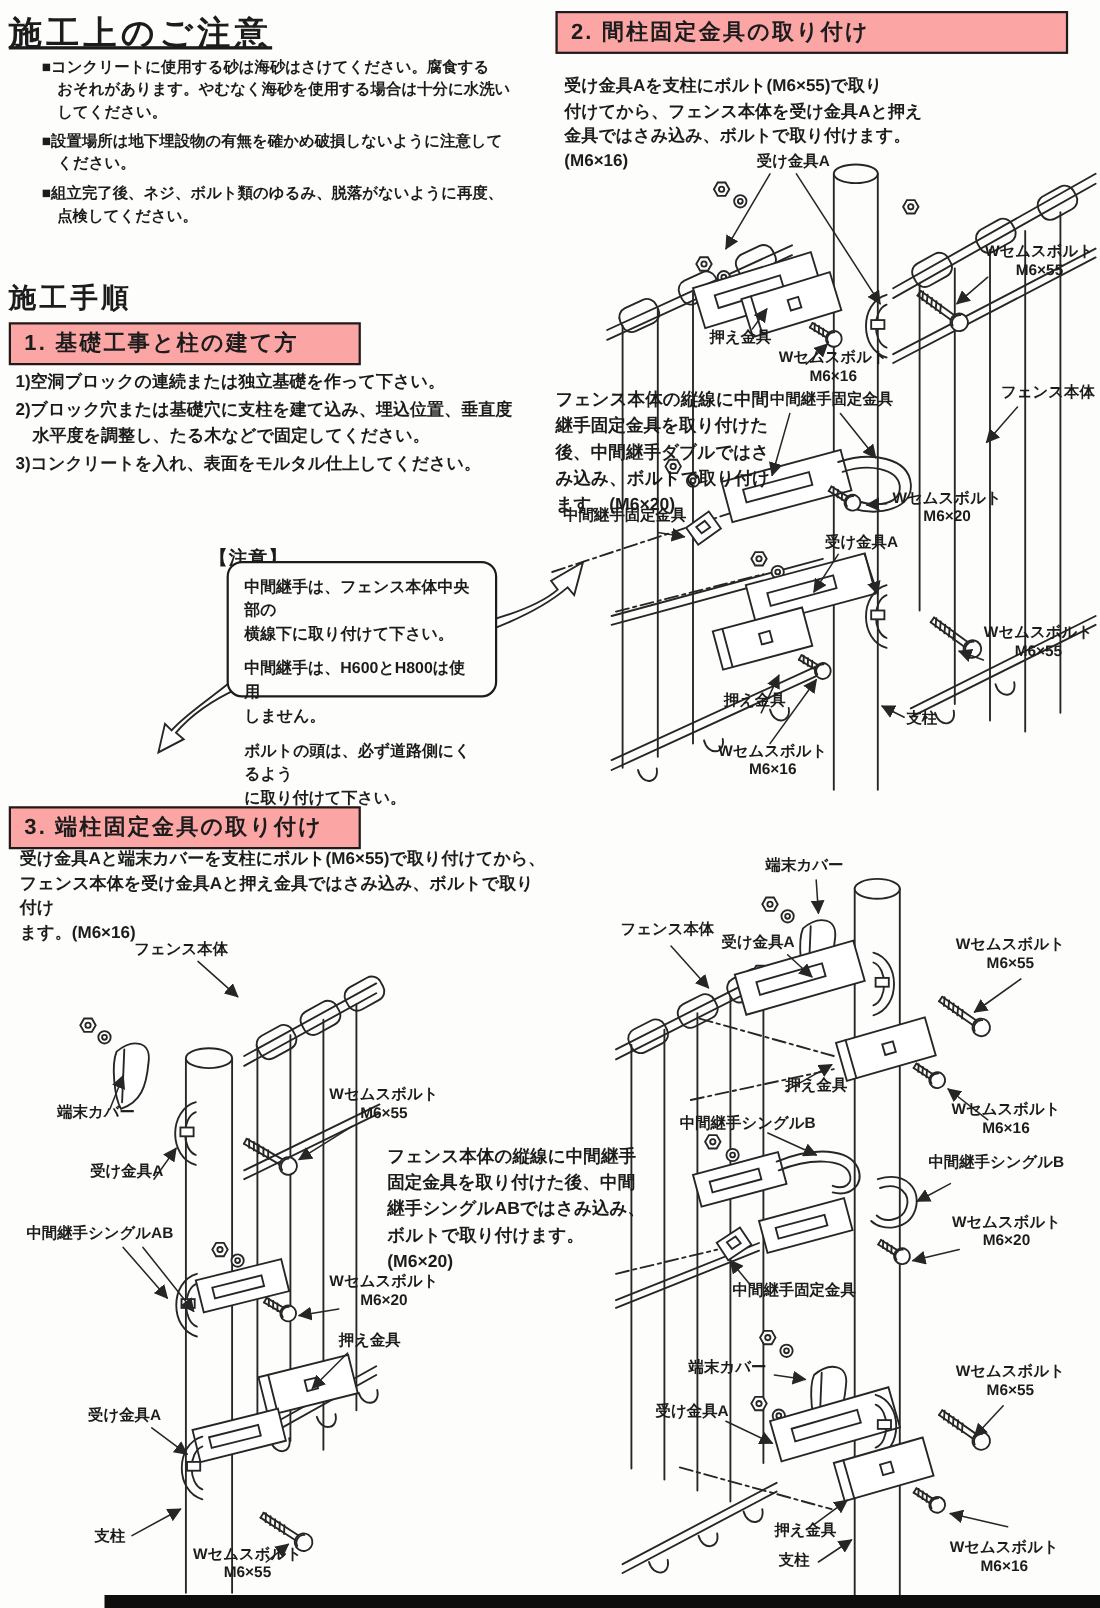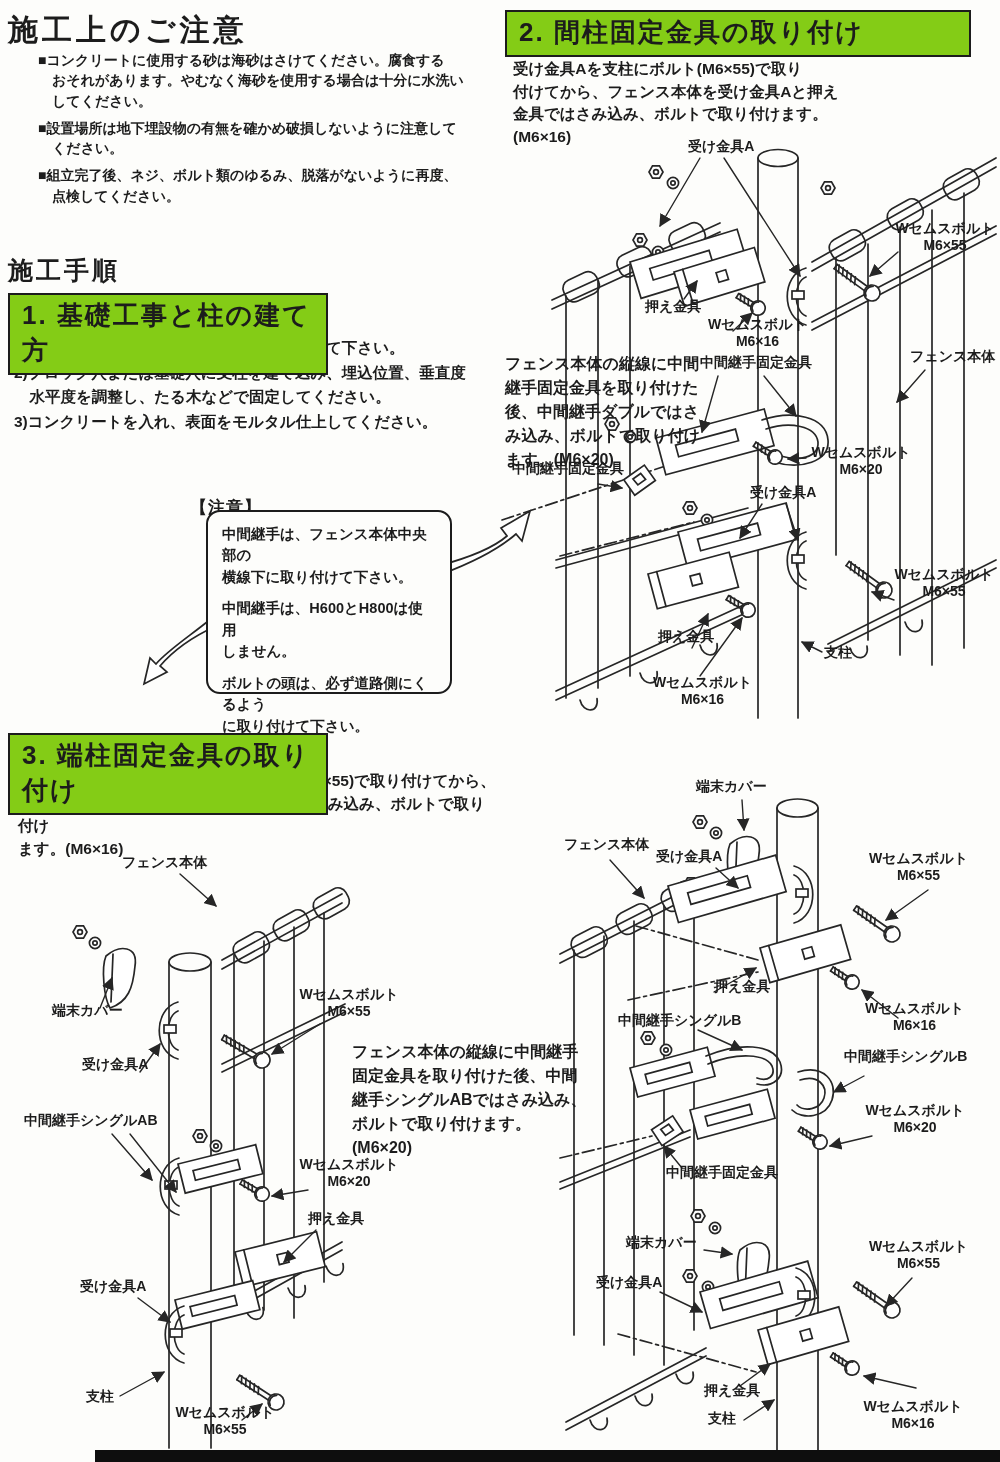--- a/index.html
+++ b/index.html
@@ -3,25 +3,25 @@
 <meta charset="utf-8">
 <style>
   html,body{margin:0;padding:0;background:#e8e8e8;}
   .page{
     position:relative;width:1000px;height:1462px;margin:0 auto;
     background:#fdfdfb;color:#1c1c1c;overflow:hidden;
     font-family:"Liberation Sans","DejaVu Sans",sans-serif;
     font-weight:bold;
   }
   .abs{position:absolute;}
-  .doc-title{font-size:30px;letter-spacing:4px;}
+  .doc-title{font-size:30px;letter-spacing:4px;text-decoration:underline;}
   .sub-title{font-size:25px;letter-spacing:3px;}
   .boxhead{
-    border:2.5px solid #1c1c1c;background:#84cc16;
-    font-size:26px;letter-spacing:2px;padding:3px 10px 5px 12px;
+    border:2.5px solid #1c1c1c;background:#fca5a5;
+    font-size:20px;letter-spacing:2px;padding:3px 10px 5px 12px;
     box-sizing:border-box;z-index:3;
   }
   .bullets{font-size:14px;line-height:1.45;margin-left:24px;}
   .bullet{white-space:pre-line;padding-left:1em;text-indent:-1em;margin-bottom:7px;}
   .steps{font-size:15.5px;line-height:1.5;}
   .step{white-space:pre-line;margin-bottom:2px;}
   .body-text{font-size:15.5px;line-height:1.46;white-space:pre-line;}
   .note-label{font-size:17px;letter-spacing:1px;margin-top:14px;}
   .note-box{
     border:2px solid #1c1c1c;border-radius:14px;background:#fdfdfb;
@@ -360,31 +360,31 @@
 
   <div class="abs steps" style="left:14px;top:336px;width:480px;">
     <div class="step">1)空洞ブロックの連続または独立基礎を作って下さい。</div>
     <div class="step">2)ブロック穴または基礎穴に支柱を建て込み、埋込位置、垂直度
 　水平度を調整し、たる木などで固定してください。</div>
     <div class="step">3)コンクリートを入れ、表面をモルタル仕上してください。</div>
   </div>
 
   <div class="abs note-label" style="left:190px;top:482px;">【注意】</div>
 
-  <div class="abs note-box" style="left:206px;top:510px;width:246px;height:184px;">
+  <div class="abs note-box" style="left:206px;top:510px;width:246px;height:124px;">
     <p>中間継手は、フェンス本体中央部の
 横線下に取り付けて下さい。</p>
     <p>中間継手は、H600とH800は使用
 しません。</p>
     <p>ボルトの頭は、必ず道路側にくるよう
 に取り付けて下さい。</p>
   </div>
 
   <div class="abs boxhead" style="left:505px;top:10px;width:466px;">2. 間柱固定金具の取り付け</div>
-  <div class="abs body-text" style="left:513px;top:58px;width:370px;">受け金具Aを支柱にボルト(M6×55)で取り
+  <div class="abs body-text" style="left:513px;top:68px;width:370px;">受け金具Aを支柱にボルト(M6×55)で取り
 付けてから、フェンス本体を受け金具Aと押え
 金具ではさみ込み、ボルトで取り付けます。
 (M6×16)</div>
   <div class="abs mid-note" style="left:505px;top:352px;width:215px;">フェンス本体の縦線に中間
 継手固定金具を取り付けた
 後、中間継手ダブルではさ
 み込み、ボルトで取り付け
 ます。(M6×20)</div>
 
   <div class="abs boxhead" style="left:8px;top:733px;width:320px;">3. 端柱固定金具の取り付け</div>

